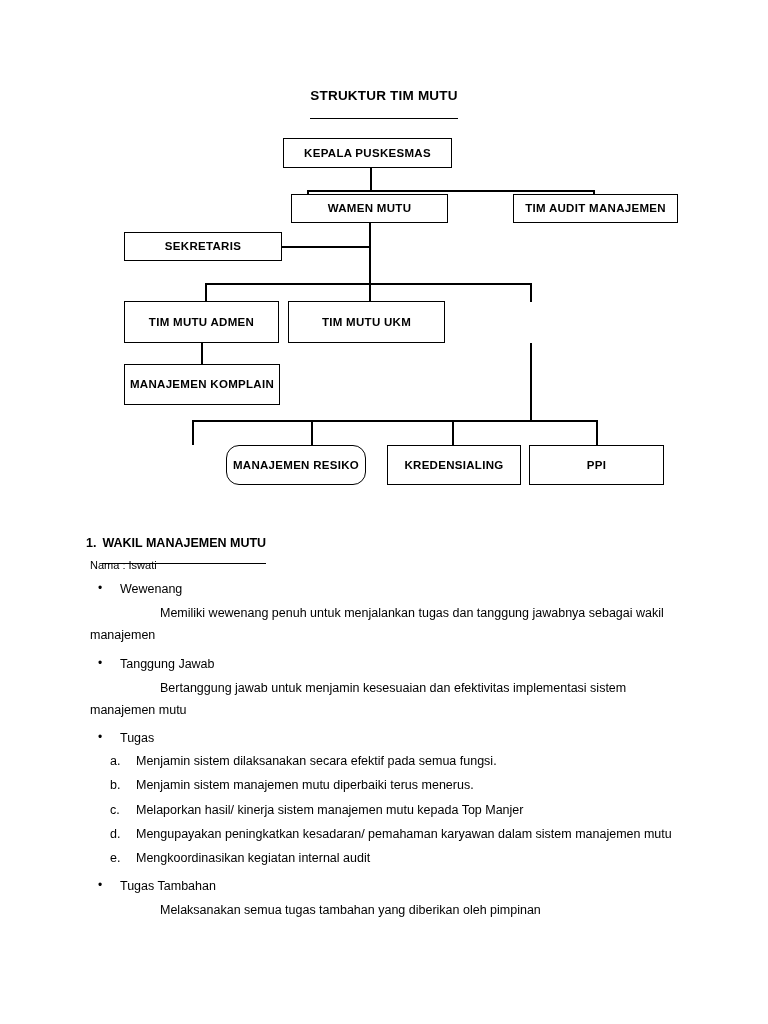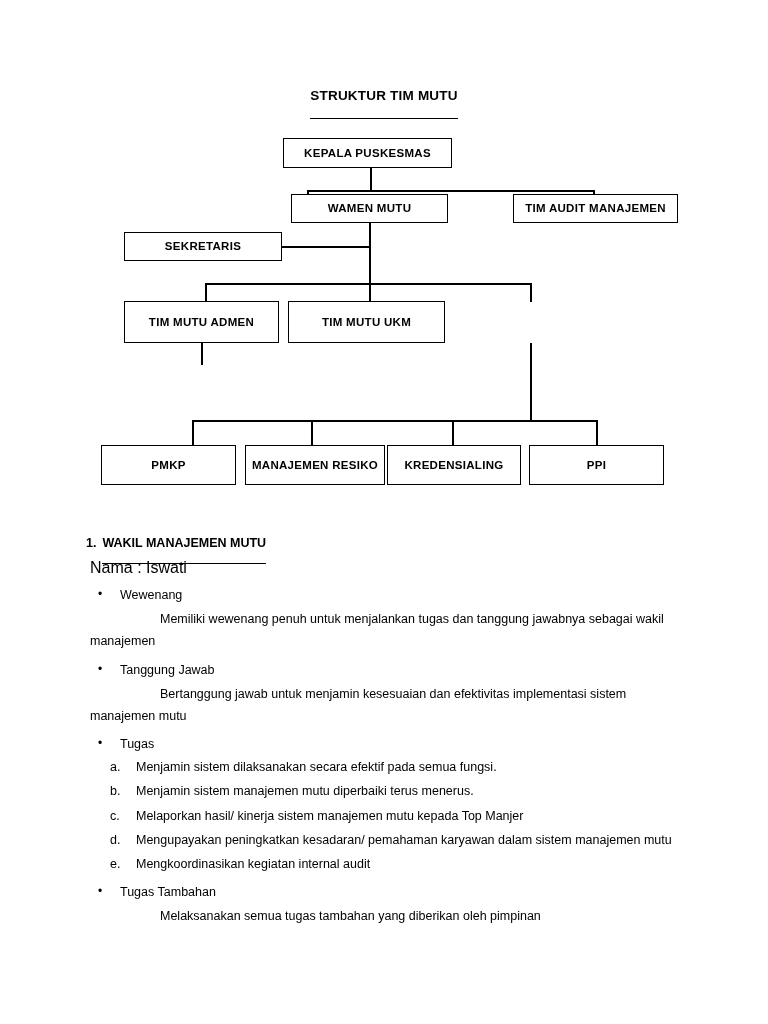--- a/index.html
+++ b/index.html
@@ -78,21 +78,21 @@
   .sec-heading {
     position: relative;
     font-size: 12.5px;
     font-weight: bold;
     margin: 0 0 9px 86px;
   }
   .sec-heading .num { margin-right: 6px; }
   .sec-heading .ttl { border-bottom: 1.4px solid #000; padding-bottom: 13px; }
 
   .nama {
-    font-size: 16px;
+    font-size: 11px;
     margin: 0 4px 11px 90px;
   }
   .bullet-row {
     position: relative;
     font-size: 12.5px;
     margin: 0 0 6px 98px;
     padding-left: 22px;
   }
   .bullet-row::before {
     content: "\2022";
@@ -181,26 +181,26 @@
 
     <div class="node" style="left:124px; top:301px; width:155px; height:42px;">
       <span>TIM MUTU ADMEN</span>
     </div>
 
     <div class="node" style="left:288px; top:301px; width:157px; height:42px;">
       <span>TIM MUTU UKM</span>
     </div>
 
 
-
-    <div class="node" style="left:101px; top:445px; width:135px; height:40px;">
-      <span>PMKP</span>
-    </div>
-
-    <div class="node" style="left:245px; top:445px; width:140px; height:40px;">
+    <div class="node" style="left:124px; top:364px; width:156px; height:41px;">
+      <span>MANAJEMEN KOMPLAIN</span>
+    </div>
+
+
+    <div class="node" style="left:226px; top:445px; width:140px; height:40px;border-radius:13px;">
       <span>MANAJEMEN RESIKO</span>
     </div>
 
     <div class="node" style="left:387px; top:445px; width:134px; height:40px;text-align:center;">
       <span>KREDENSIALING</span>
     </div>
 
     <div class="node" style="left:529px; top:445px; width:135px; height:40px;">
       <span>PPI</span>
     </div>

